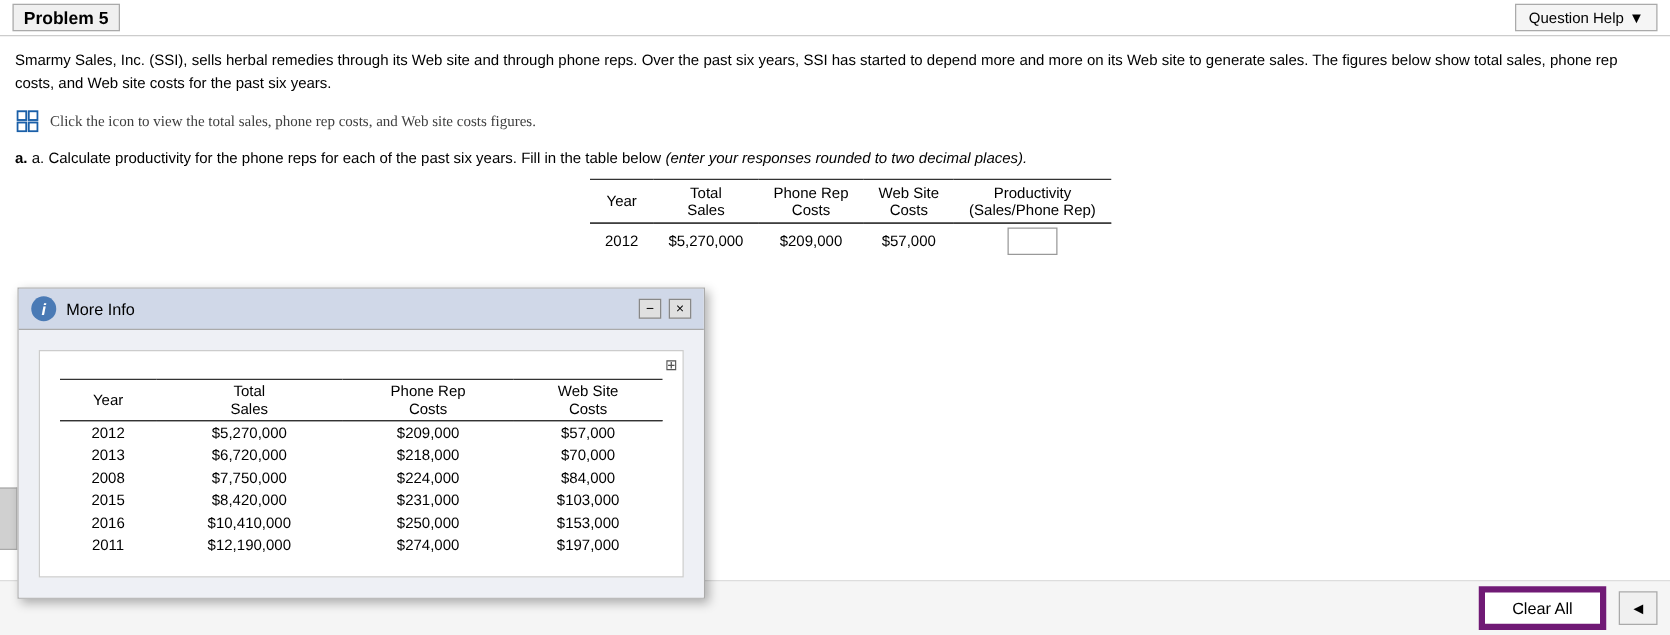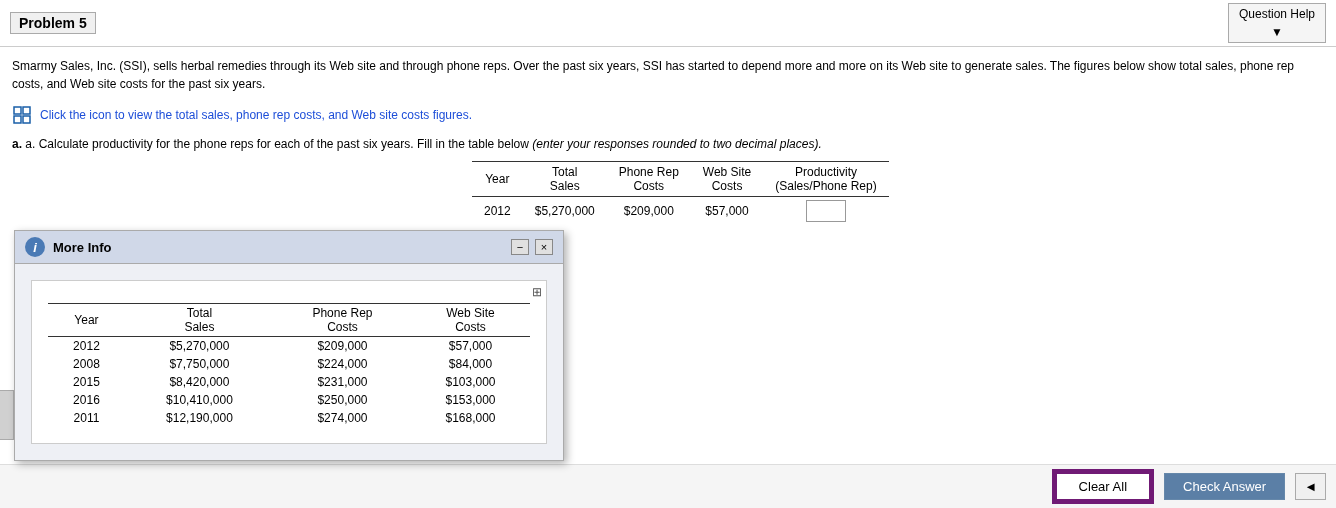--- a/index.html
+++ b/index.html
@@ -30,21 +30,20 @@
     }
     .question-help-btn {
       border: 1px solid #aaa;
       background: #f5f5f5;
       padding: 3px 10px;
       font-size: 12px;
       cursor: pointer;
       display: flex;
       align-items: center;
       gap: 4px;
-      flex-direction: column;
     }
 
     
     .main-content {
       padding: 10px 12px;
     }
 
     .intro-text {
       font-size: 12px;
       line-height: 1.5;
@@ -61,21 +60,22 @@
     .grid-icon {
       width: 20px;
       height: 20px;
       display: inline-flex;
       align-items: center;
       justify-content: center;
       color: #1a5fa8;
     }
     .icon-label {
       font-size: 12px;
-      color: #1d4ed8;
+      color: #404040;
+      font-family: Liberation Serif, serif;
     }
 
     .part-label {
       font-size: 12px;
       margin-bottom: 10px;
     }
     .part-label em {
     }
 
     
@@ -176,21 +176,21 @@
       border-radius: 50%;
       display: flex;
       align-items: center;
       justify-content: center;
       font-size: 13px;
       font-weight: bold;
       font-style: italic;
     }
     .modal-title-text {
       font-size: 13px;
-      font-weight: bold;
+      font-weight: normal;
     }
     .modal-controls {
       display: flex;
       gap: 6px;
       align-items: center;
     }
     .modal-min-btn, .modal-close-btn {
       border: 1px solid #888;
       background: #e0e0e0;
       width: 18px;
@@ -336,20 +336,26 @@
           </tr>
         </thead>
         <tbody id="modal-table-body">
         <tr>
               <td>2012</td>
               <td>$5,270,000</td>
               <td>$209,000</td>
               <td>$57,000</td>
             </tr>
             <tr>
+              <td>2013</td>
+              <td>$6,720,000</td>
+              <td>$218,000</td>
+              <td>$70,000</td>
+            </tr>
+            <tr>
               <td>2008</td>
               <td>$7,750,000</td>
               <td>$224,000</td>
               <td>$84,000</td>
             </tr>
             <tr>
               <td>2015</td>
               <td>$8,420,000</td>
               <td>$231,000</td>
               <td>$103,000</td>
@@ -357,25 +363,24 @@
             <tr>
               <td>2016</td>
               <td>$10,410,000</td>
               <td>$250,000</td>
               <td>$153,000</td>
             </tr>
             <tr>
               <td>2011</td>
               <td>$12,190,000</td>
               <td>$274,000</td>
-              <td>$168,000</td>
+              <td>$197,000</td>
             </tr>
           </tbody>
       </table>
     </div>
   </div>
 </div>
 
 <div class="bottom-bar">
   <button class="clear-all-btn">Clear All</button>
-  <button class="check-answer-btn">Check Answer</button>
   <button class="nav-arrow-btn">◄</button>
 </div>
 
 </body></html>

